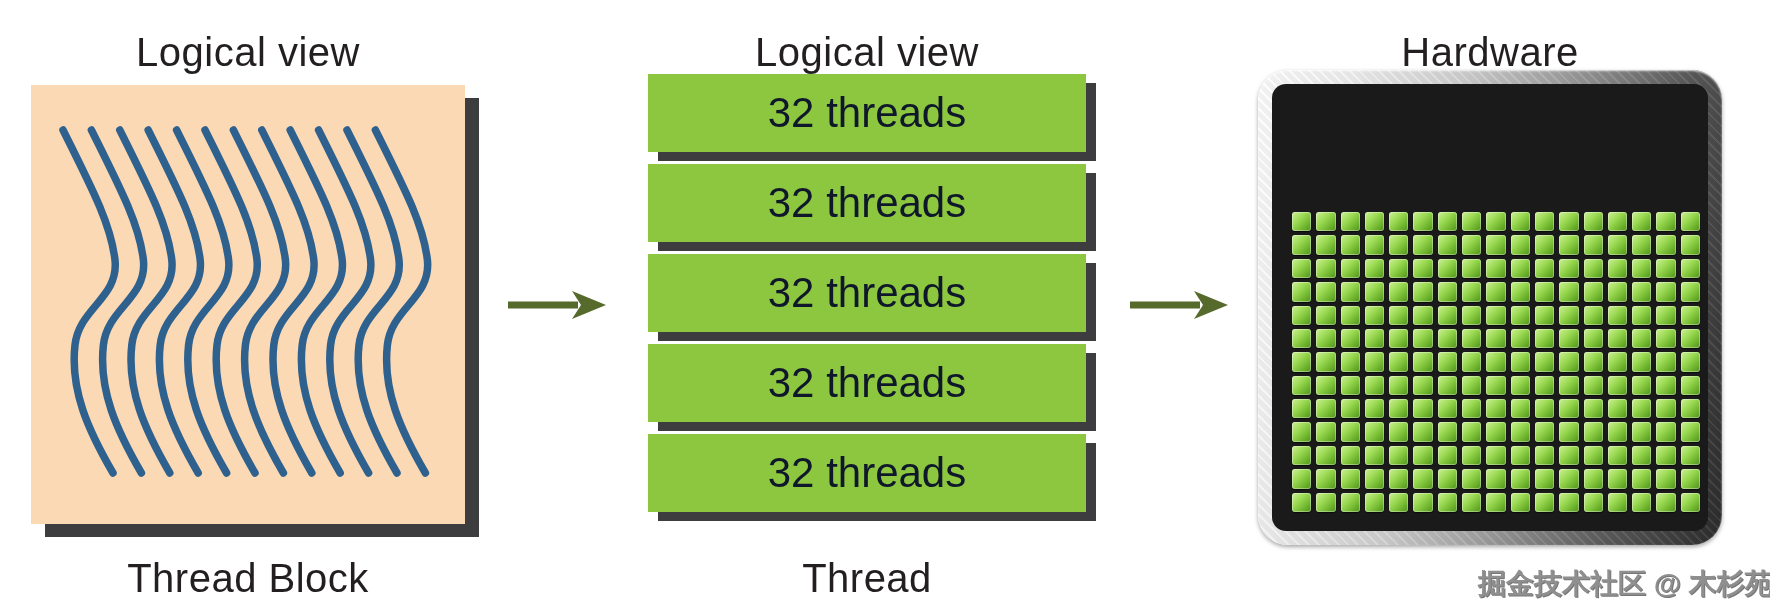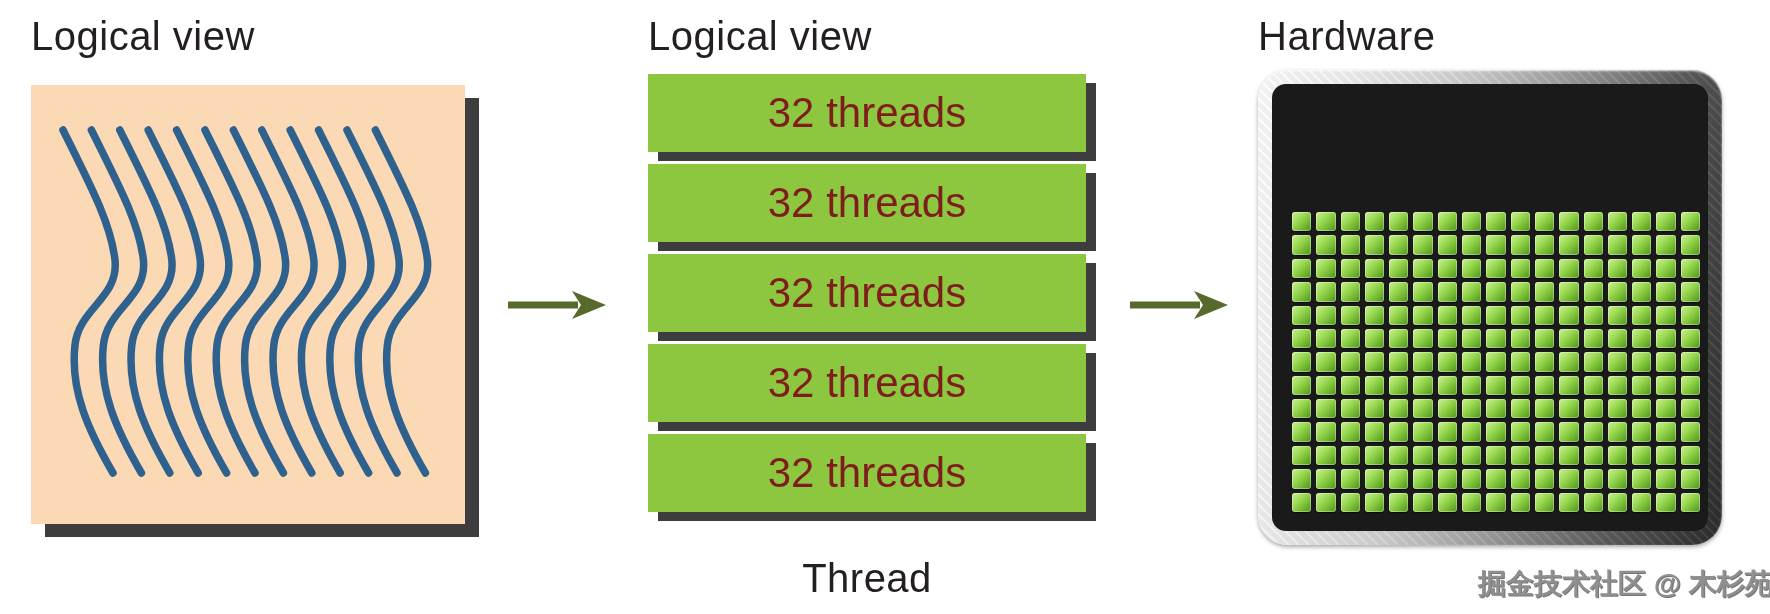--- a/index.html
+++ b/index.html
@@ -5,21 +5,21 @@
   :root{
     --panel-peach:#fbd9b4; --thread-line-blue:#2f618e; --warp-green:#8dc63f;
     --shadow-gray:#3d3d3f; --arrow-olive:#566b2b; --text-dark:#231f20;
     --banner-green-light:#76ad49; --banner-green-dark:#143d27;
     --chip-die-black:#1a1a1a; --watermark-gray:#8f8f8f;
   }
   *{box-sizing:border-box;margin:0;padding:0}
   body{background:#ffffff;font-family:"Liberation Sans",sans-serif;}
   .canvas{position:relative;width:1770px;height:614px;background:#ffffff;overflow:hidden;}
 
-  .col-title{position:absolute;top:12px;height:48px;line-height:48px;
+  .col-title{position:absolute;top:28px;height:48px;line-height:48px;text-align:center;
     font-size:40px;color:var(--text-dark);letter-spacing:0.5px;}
   .col-caption{position:absolute;top:556px;height:44px;line-height:44px;text-align:center;
     font-size:40px;color:var(--text-dark);letter-spacing:0.5px;}
   .t-logical{left:31px;width:434px;}
   .t-hardware{left:648px;width:438px;}
   .t-execution{left:1258px;width:464px;}
 
   
   .panel-shadow{position:absolute;left:45px;top:98px;width:434px;height:439px;background:var(--shadow-gray);}
   .thread-panel{position:absolute;left:31px;top:85px;width:434px;height:439px;background:var(--panel-peach);}
@@ -27,21 +27,21 @@
 
   
   .flow-arrow{position:absolute;top:290px;width:100px;height:30px;}
   .arrow-1{left:508px;}
   .arrow-2{left:1130px;}
 
   
   .warp{position:absolute;left:648px;width:438px;height:78px;}
   .warp-shadow{position:absolute;left:10px;top:9px;width:100%;height:100%;background:var(--shadow-gray);}
   .warp-face{position:absolute;inset:0;background:var(--warp-green);display:flex;align-items:center;justify-content:center;}
-  .warp-face span{font-size:42px;color:#7f1d1d;}
+  .warp-face span{font-size:42px;color:#0f172a;}
 
   
   .chip{position:absolute;left:1258px;top:70px;width:464px;height:475px;border-radius:30px;
     background:
       repeating-linear-gradient(45deg, rgba(255,255,255,0.07) 0 2px, rgba(0,0,0,0.05) 2px 7px),
       linear-gradient(100deg,#ffffff 0%,#f0f0f0 18%,#d2d2d2 38%,#a5a5a5 55%,#5e5e5e 78%,#2b2b2b 100%);
     box-shadow:0 2px 4px rgba(0,0,0,0.35), inset 0 1px 2px rgba(255,255,255,0.8);}
   .chip-die{position:absolute;inset:14px;border-radius:14px;background:var(--chip-die-black);}
   .chip-banner{position:absolute;left:18px;top:11px;width:410px;height:107px;border-radius:8px;
     background:linear-gradient(115deg,var(--banner-green-light) 0%,#3f7a3c 32%,#1d4f30 68%,var(--banner-green-dark) 100%);
@@ -350,17 +350,18 @@
           <div class="core-cell"></div>
           <div class="core-cell"></div>
           <div class="core-cell"></div>
           <div class="core-cell"></div>
           <div class="core-cell"></div>
           <div class="core-cell"></div>
         </div>
     </div>
   </div>
 
+  <div class="col-caption t-logical">Thread Block</div>
   <div class="col-caption t-hardware">Thread</div>
 
   <div class="watermark">掘金技术社区 @ 木杉苑</div>
 
 </div>
 
 </body></html>

